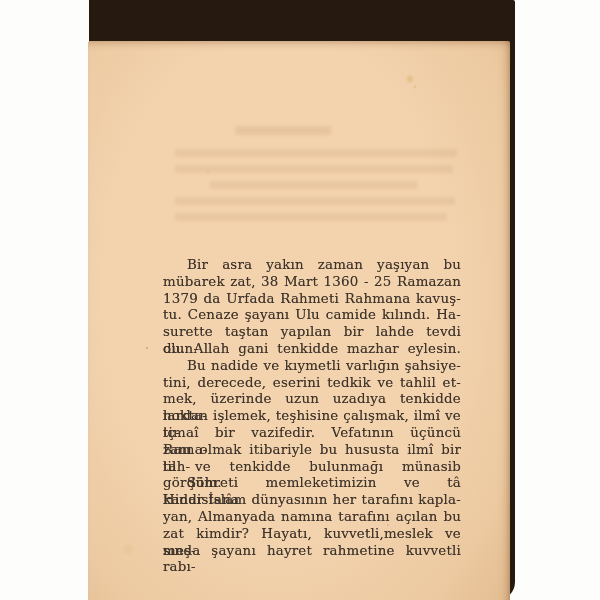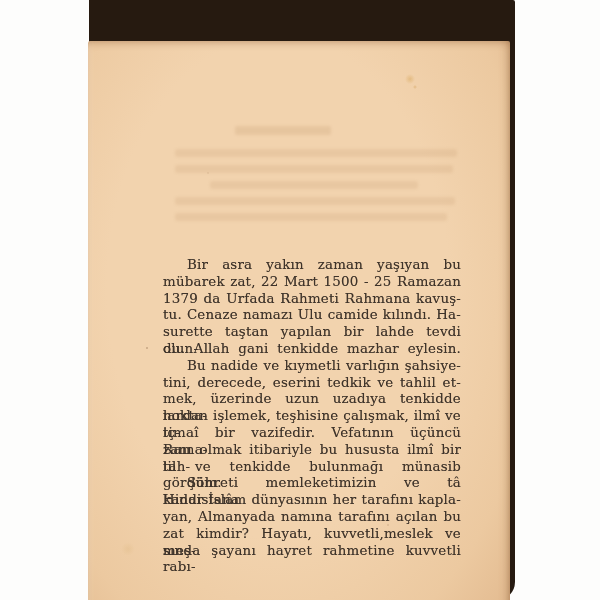--- a/index.html
+++ b/index.html
@@ -99,23 +99,23 @@
       <div class="ghost-line ghost-heading"></div>
       <div class="ghost-line ghost-l1"></div>
       <div class="ghost-line ghost-l2"></div>
       <div class="ghost-line ghost-l3"></div>
       <div class="ghost-line ghost-l4"></div>
       <div class="ghost-line ghost-l5"></div>
     </div>
 
     <div class="body-text-block">
         <div class="text-line indent">Bir asra yakın zaman yaşıyan bu</div>
-        <div class="text-line">mübarek zat, 22 Mart 1500 - 25 Ramazan</div>
+        <div class="text-line">mübarek zat, 38 Mart 1360 - 25 Ramazan</div>
         <div class="text-line">1379 da Urfada Rahmeti Rahmana kavuş-</div>
-        <div class="text-line">tu. Cenaze namazı Ulu camide kılındı. Ha-</div>
+        <div class="text-line">tu. Cenaze şayanı Ulu camide kılındı. Ha-</div>
         <div class="text-line">surette taştan yapılan bir lahde tevdi olun-</div>
         <div class="text-line">du. Allah gani tenkidde mazhar eylesin.</div>
         <div class="text-line indent">Bu nadide ve kıymetli varlığın şahsiye-</div>
         <div class="text-line">tini, derecede, eserini tedkik ve tahlil et-</div>
         <div class="text-line">mek, üzerinde uzun uzadıya tenkidde nokta-</div>
         <div class="text-line">lardan işlemek, teşhisine çalışmak, ilmî ve iç-</div>
         <div class="text-line">timaî bir vazifedir. Vefatının üçüncü Rama-</div>
         <div class="text-line">zanı olmak itibariyle bu hususta ilmî bir tah-</div>
         <div class="text-line">lil ve tenkidde bulunmağı münasib gördüm.</div>
         <div class="text-line indent">Şöhreti memleketimizin ve tâ Hindistana</div>

